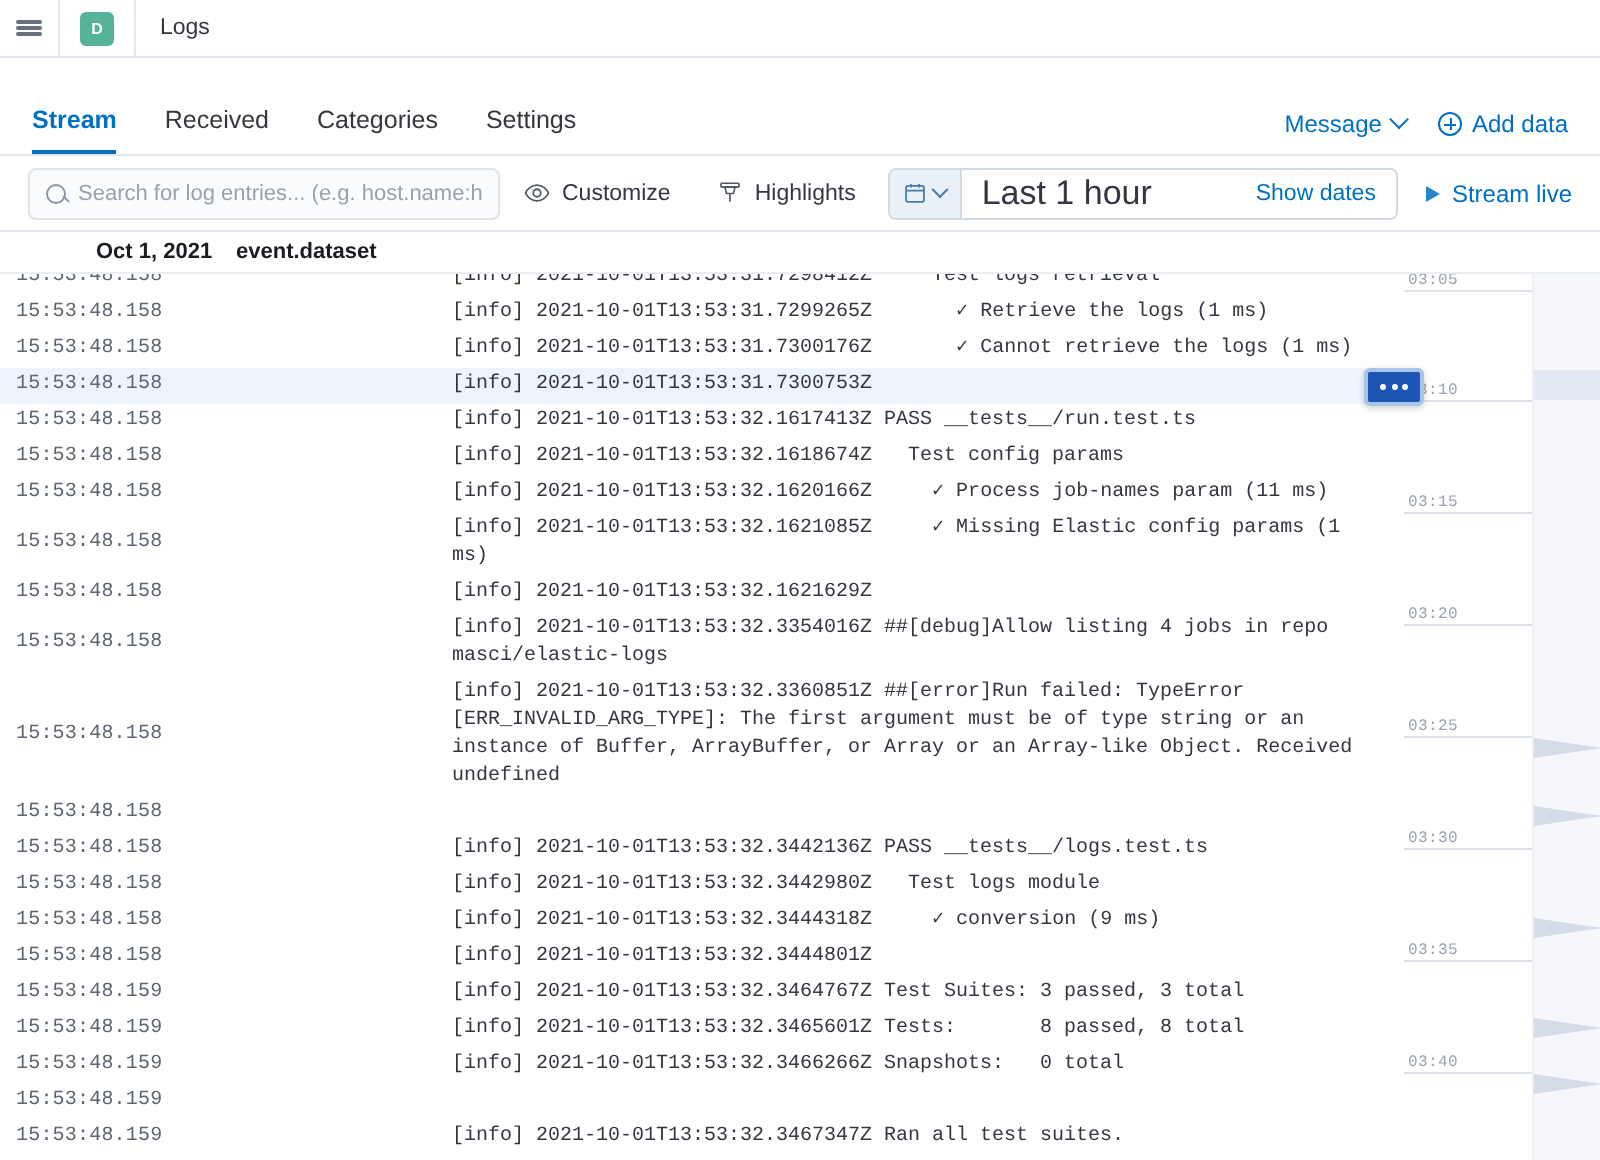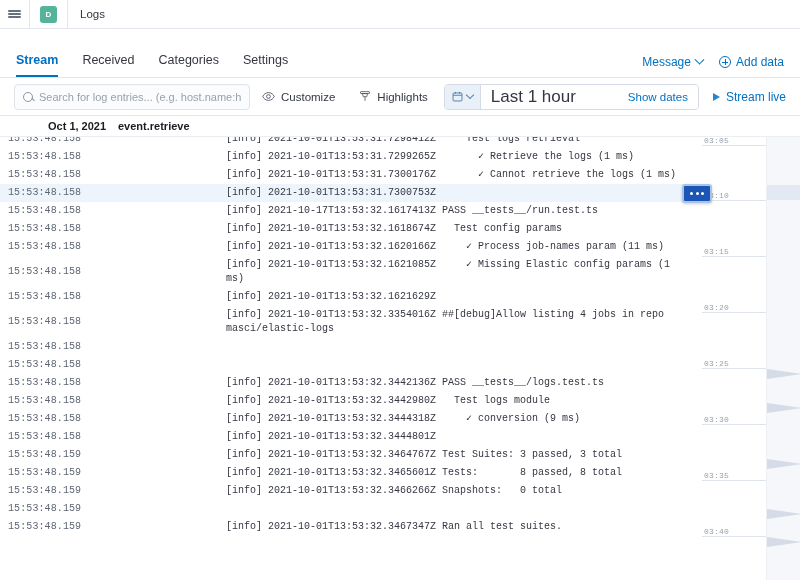--- a/index.html
+++ b/index.html
@@ -276,21 +276,21 @@
     </div>
 
     <div class="stream-live">
       <span class="play-tri"></span>
       <span>Stream live</span>
     </div>
   </div>
 
   <div class="colheads">
     <div class="ch-time">Oct 1, 2021</div>
-    <div class="ch-dataset">event.retrieve</div>
+    <div class="ch-dataset">event.dataset</div>
     <div class="ch-msg">Message</div>
     <div class="ch-pad"></div>
   </div>
 
   <div class="logarea">
     <div class="logscroll">
       <div class="logrows" id="logrows">
           <div class="row">
             <div class="c-time">15:53:48.158</div>
             <div class="c-dataset"></div>
@@ -307,21 +307,21 @@
             <div class="c-msg">[info] 2021-10-01T13:53:31.7300176Z       ✓ Cannot retrieve the logs (1 ms)</div>
           </div>
           <div class="row hl">
             <div class="c-time">15:53:48.158</div>
             <div class="c-dataset"></div>
             <div class="c-msg">[info] 2021-10-01T13:53:31.7300753Z</div>
           </div>
           <div class="row">
             <div class="c-time">15:53:48.158</div>
             <div class="c-dataset"></div>
-            <div class="c-msg">[info] 2021-10-17T13:53:32.1617413Z PASS __tests__/run.test.ts</div>
+            <div class="c-msg">[info] 2021-10-01T13:53:32.1617413Z PASS __tests__/run.test.ts</div>
           </div>
           <div class="row">
             <div class="c-time">15:53:48.158</div>
             <div class="c-dataset"></div>
             <div class="c-msg">[info] 2021-10-01T13:53:32.1618674Z   Test config params</div>
           </div>
           <div class="row">
             <div class="c-time">15:53:48.158</div>
             <div class="c-dataset"></div>
             <div class="c-msg">[info] 2021-10-01T13:53:32.1620166Z     ✓ Process job-names param (11 ms)</div>
@@ -337,20 +337,21 @@
             <div class="c-msg">[info] 2021-10-01T13:53:32.1621629Z</div>
           </div>
           <div class="row">
             <div class="c-time">15:53:48.158</div>
             <div class="c-dataset"></div>
             <div class="c-msg">[info] 2021-10-01T13:53:32.3354016Z ##[debug]Allow listing 4 jobs in repo masci/elastic-logs</div>
           </div>
           <div class="row">
             <div class="c-time">15:53:48.158</div>
             <div class="c-dataset"></div>
+            <div class="c-msg">[info] 2021-10-01T13:53:32.3360851Z ##[error]Run failed: TypeError [ERR_INVALID_ARG_TYPE]: The first argument must be of type string or an instance of Buffer, ArrayBuffer, or Array or an Array-like Object. Received undefined</div>
           </div>
           <div class="row">
             <div class="c-time">15:53:48.158</div>
             <div class="c-dataset"></div>
           </div>
           <div class="row">
             <div class="c-time">15:53:48.158</div>
             <div class="c-dataset"></div>
             <div class="c-msg">[info] 2021-10-01T13:53:32.3442136Z PASS __tests__/logs.test.ts</div>
           </div>

